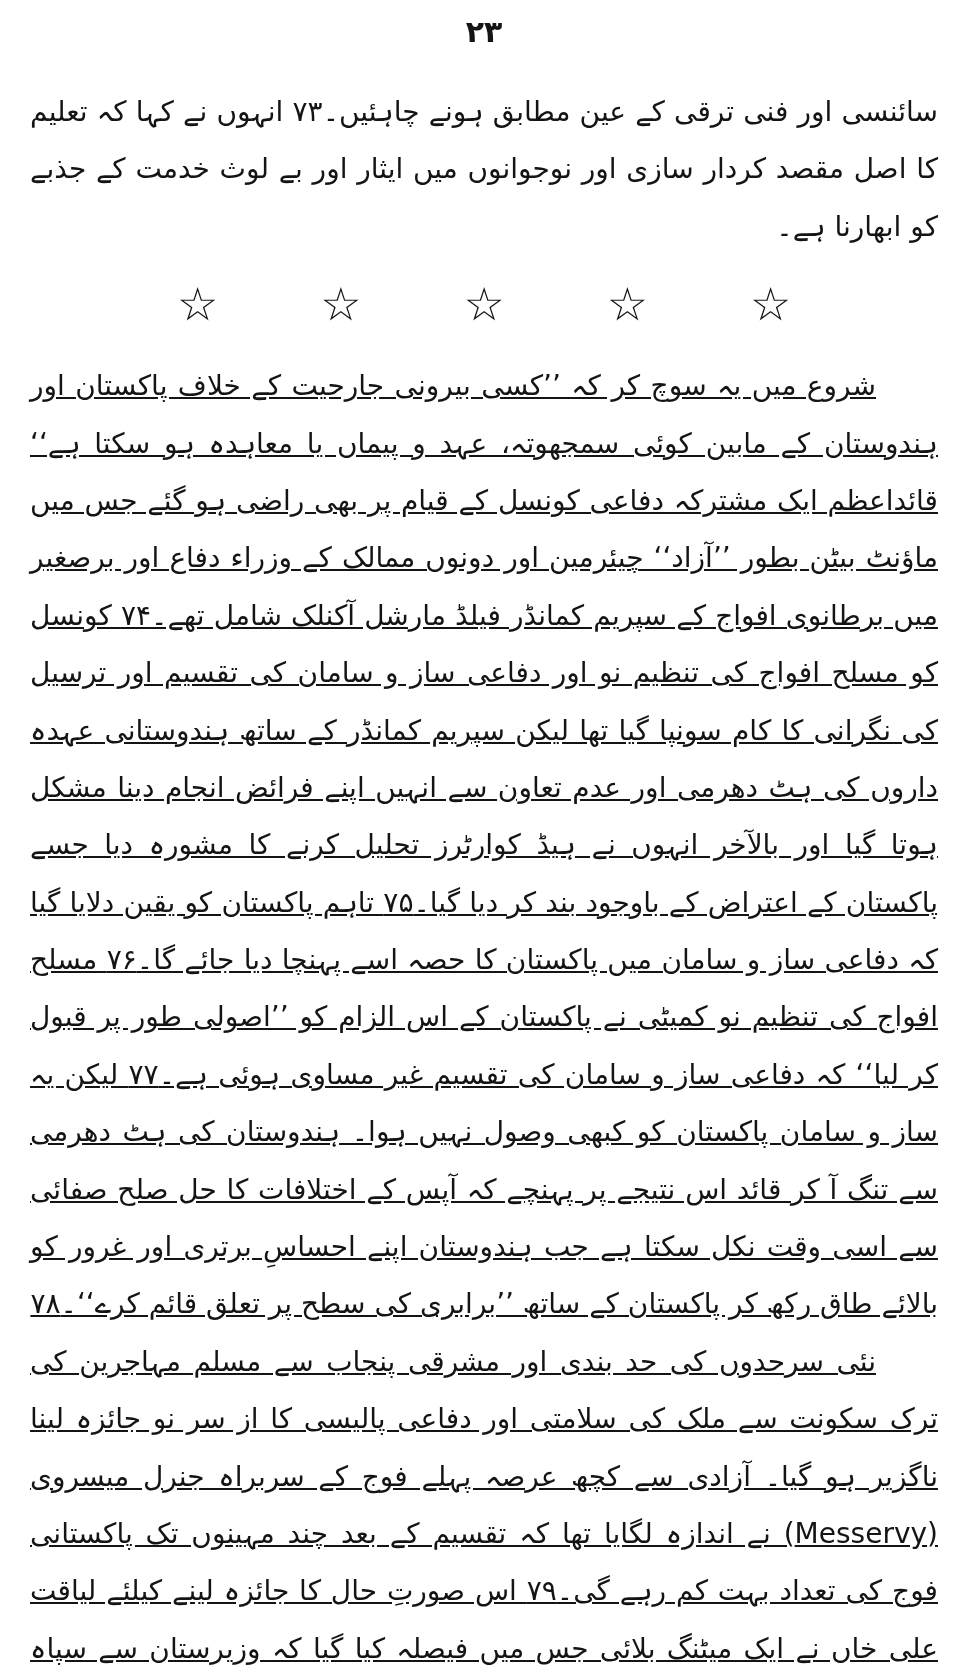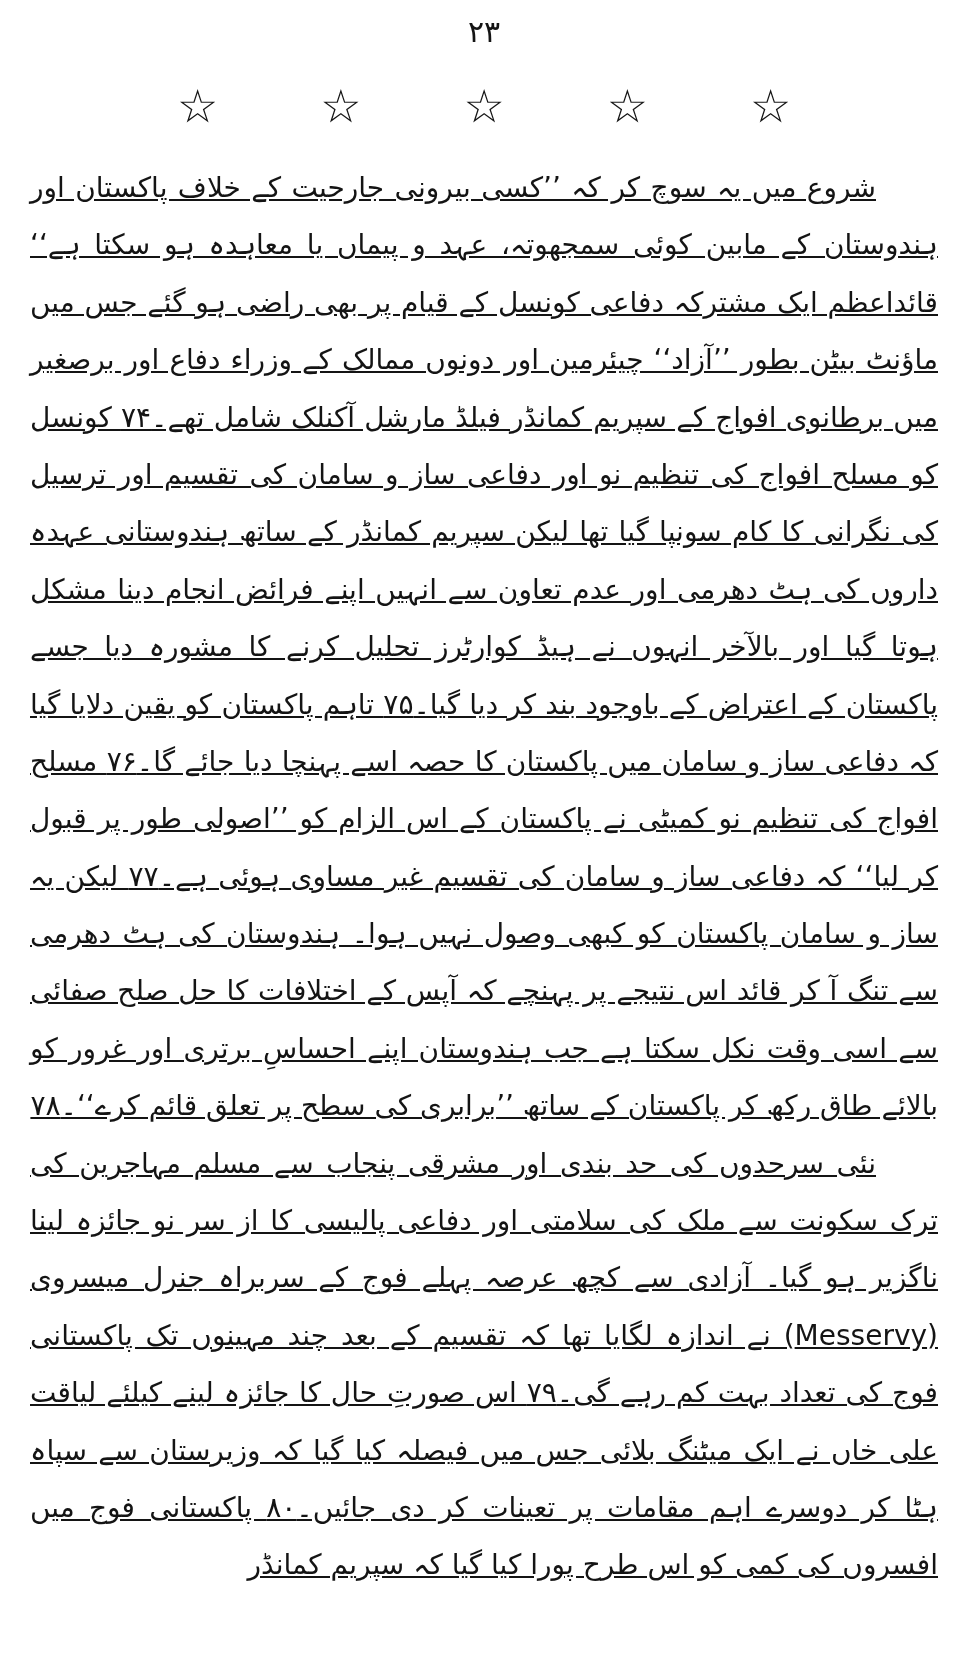--- a/index.html
+++ b/index.html
@@ -17,21 +17,21 @@
   .page {
     box-sizing: border-box;
     width: 968px;
     height: 1676px;
     padding: 14px 30px 20px 30px;
     direction: rtl;
   }
   .page-number {
     text-align: center;
     font-size: 30px;
-    font-weight: normal;
+    font-weight: bold;
     margin: 0 0 34px 0;
     letter-spacing: 2px;
   }
   .body-text p {
     margin: 0;
     font-size: 28px;
     line-height: 2.05;
     text-align: justify;
     text-justify: inter-word;
   }
@@ -54,20 +54,21 @@
 </style>
 </head>
 <body>
 
 <div class="page">
 
   <div class="page-number">۲۳</div>
 
   <div class="body-text">
 
+    <p>سائنسی اور فنی ترقی کے عین مطابق ہونے چاہئیں۔۷۳ انہوں نے کہا کہ تعلیم کا اصل مقصد کردار سازی اور نوجوانوں میں ایثار اور بے لوث خدمت کے جذبے کو ابھارنا ہے۔</p>
 
     <div class="section-divider">
       <span class="star">☆</span>
       <span class="star">☆</span>
       <span class="star">☆</span>
       <span class="star">☆</span>
       <span class="star">☆</span>
     </div>
 
     <p class="indented">شروع میں یہ سوچ کر کہ ’’کسی بیرونی جارحیت کے خلاف پاکستان اور ہندوستان کے مابین کوئی سمجھوتہ، عہد و پیماں یا معاہدہ ہو سکتا ہے‘‘ قائداعظم ایک مشترکہ دفاعی کونسل کے قیام پر بھی راضی ہو گئے جس میں ماؤنٹ بیٹن بطور ’’آزاد‘‘ چیئرمین اور دونوں ممالک کے وزراء دفاع اور برصغیر میں برطانوی افواج کے سپریم کمانڈر فیلڈ مارشل آکنلک شامل تھے۔۷۴ کونسل کو مسلح افواج کی تنظیم نو اور دفاعی ساز و سامان کی تقسیم اور ترسیل کی نگرانی کا کام سونپا گیا تھا لیکن سپریم کمانڈر کے ساتھ ہندوستانی عہدہ داروں کی ہٹ دھرمی اور عدم تعاون سے انہیں اپنے فرائض انجام دینا مشکل ہوتا گیا اور بالآخر انہوں نے ہیڈ کوارٹرز تحلیل کرنے کا مشورہ دیا جسے پاکستان کے اعتراض کے باوجود بند کر دیا گیا۔۷۵ تاہم پاکستان کو یقین دلایا گیا کہ دفاعی ساز و سامان میں پاکستان کا حصہ اسے پہنچا دیا جائے گا۔۷۶ مسلح افواج کی تنظیم نو کمیٹی نے پاکستان کے اس الزام کو ’’اصولی طور پر قبول کر لیا‘‘ کہ دفاعی ساز و سامان کی تقسیم غیر مساوی ہوئی ہے۔۷۷ لیکن یہ ساز و سامان پاکستان کو کبھی وصول نہیں ہوا۔ ہندوستان کی ہٹ دھرمی سے تنگ آ کر قائد اس نتیجے پر پہنچے کہ آپس کے اختلافات کا حل صلح صفائی سے اسی وقت نکل سکتا ہے جب ہندوستان اپنے احساسِ برتری اور غرور کو بالائے طاق رکھ کر پاکستان کے ساتھ ’’برابری کی سطح پر تعلق قائم کرے‘‘۔۷۸</p>

